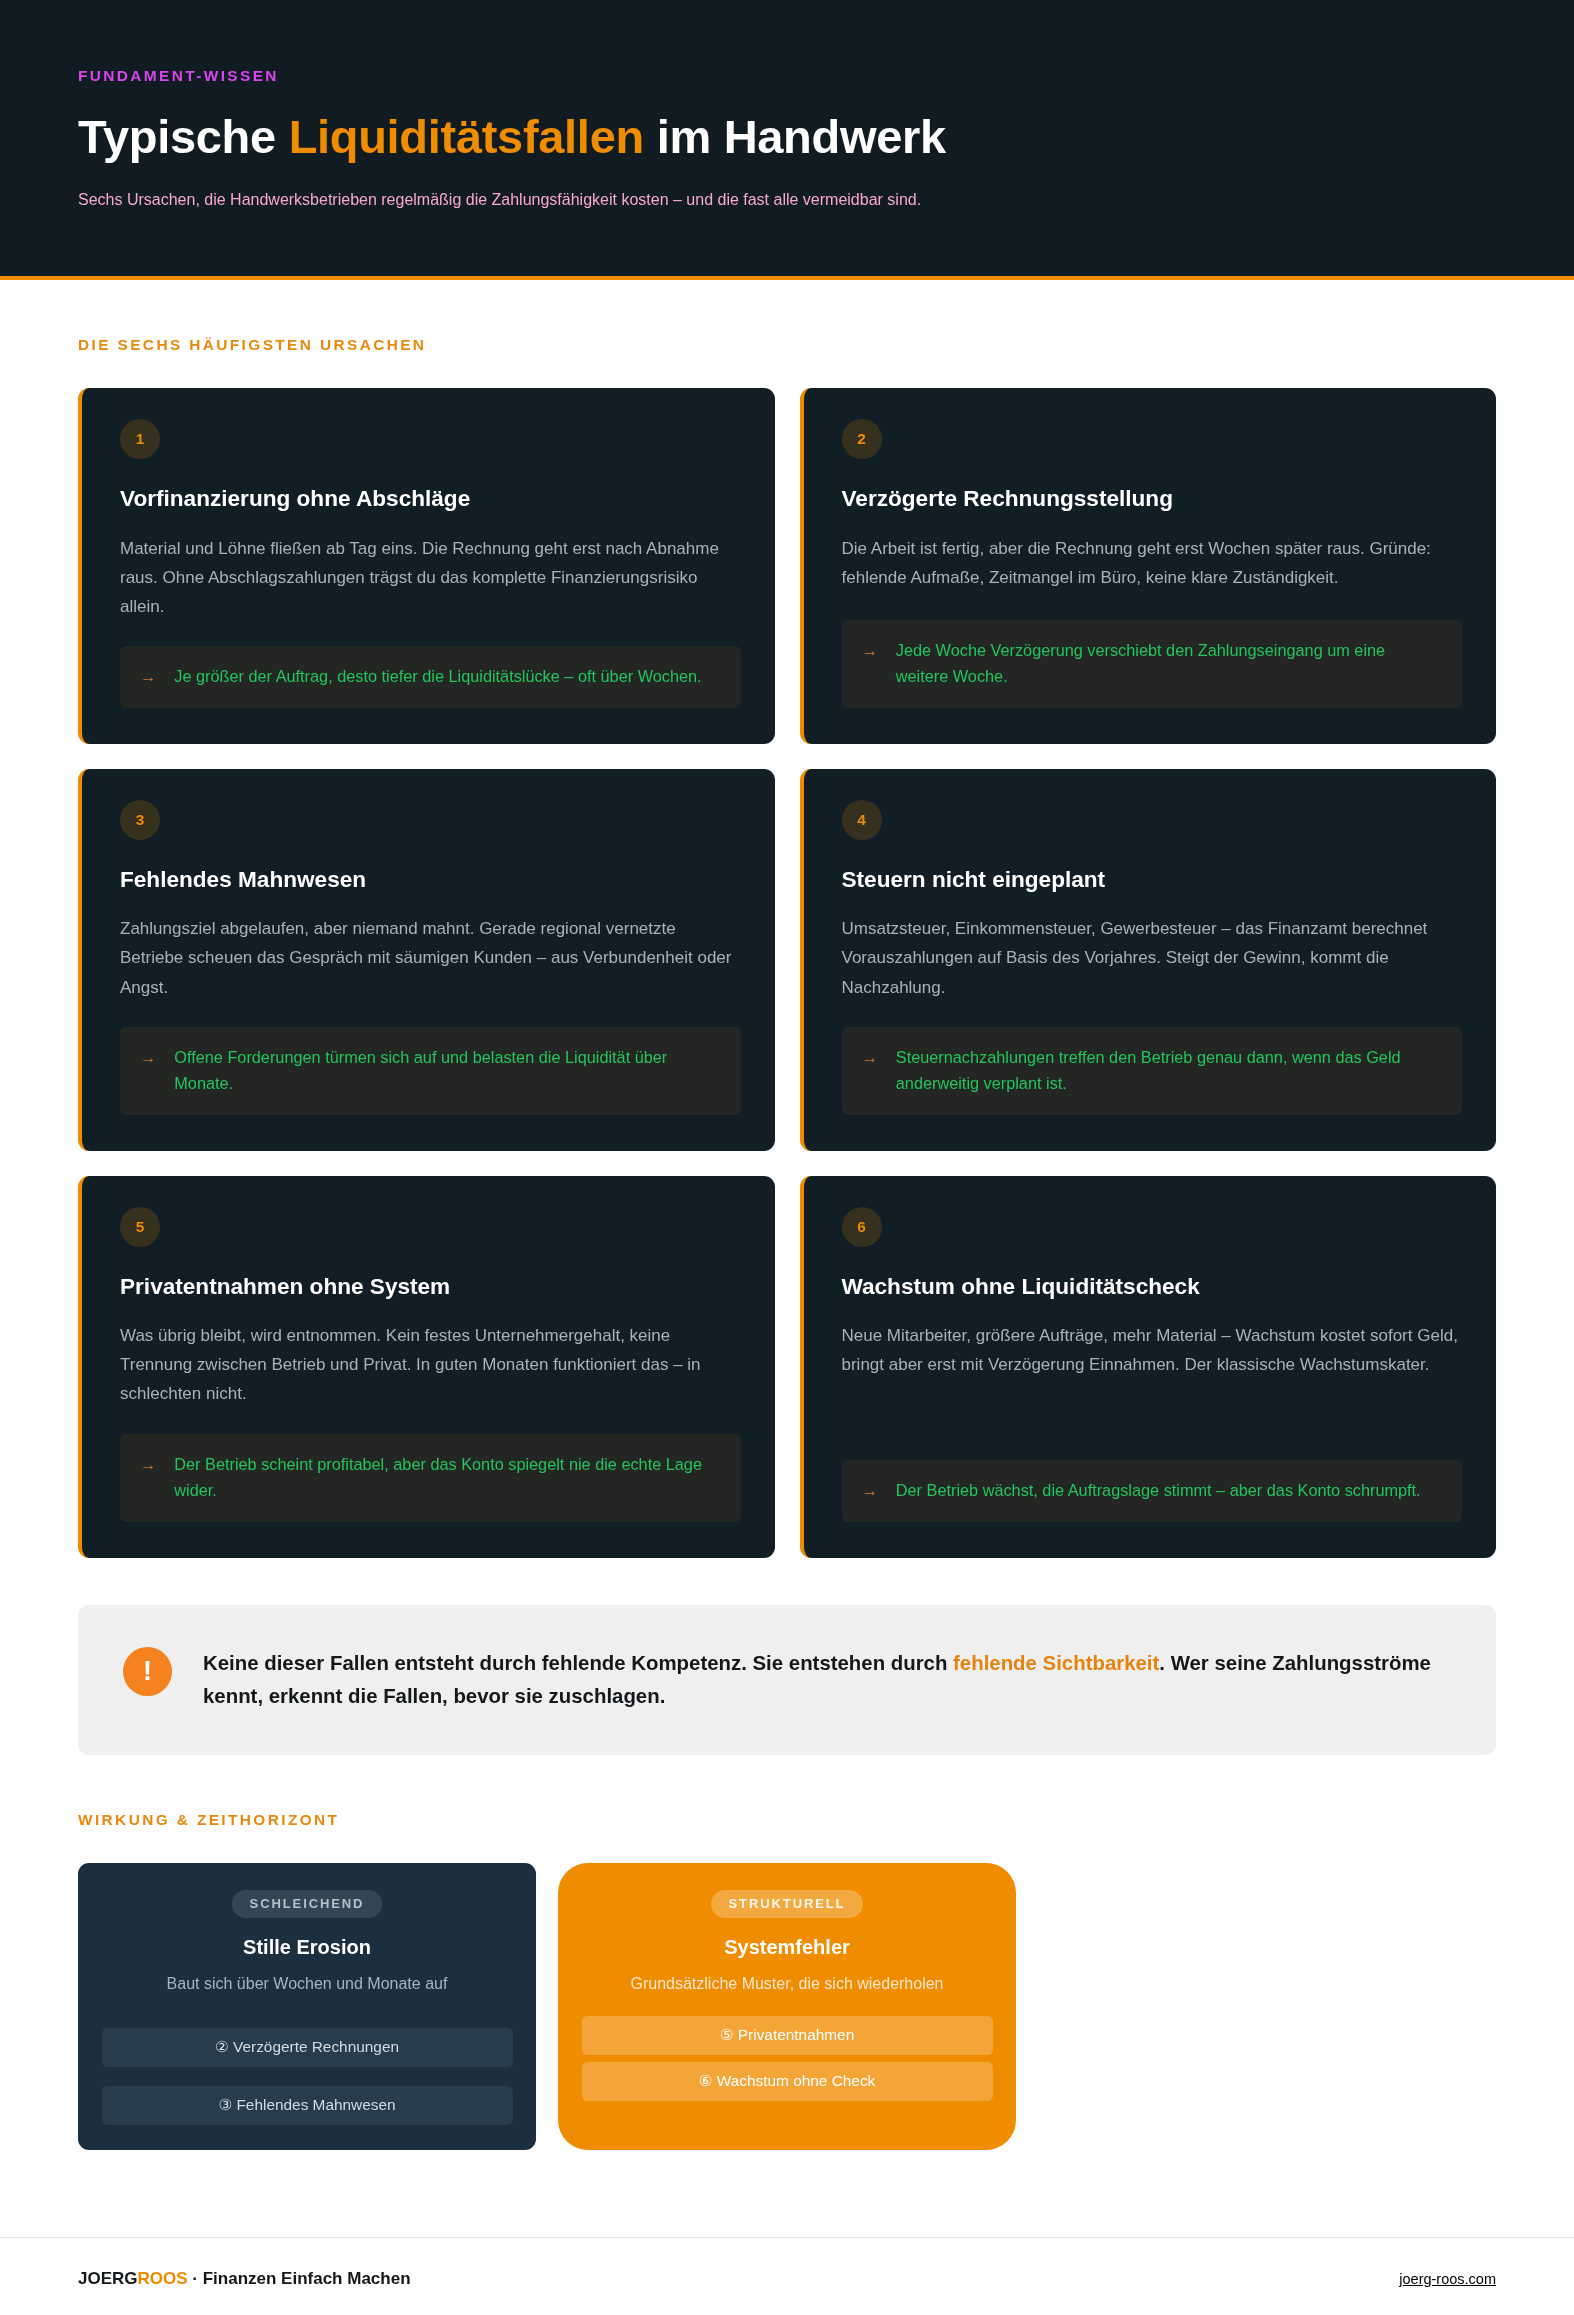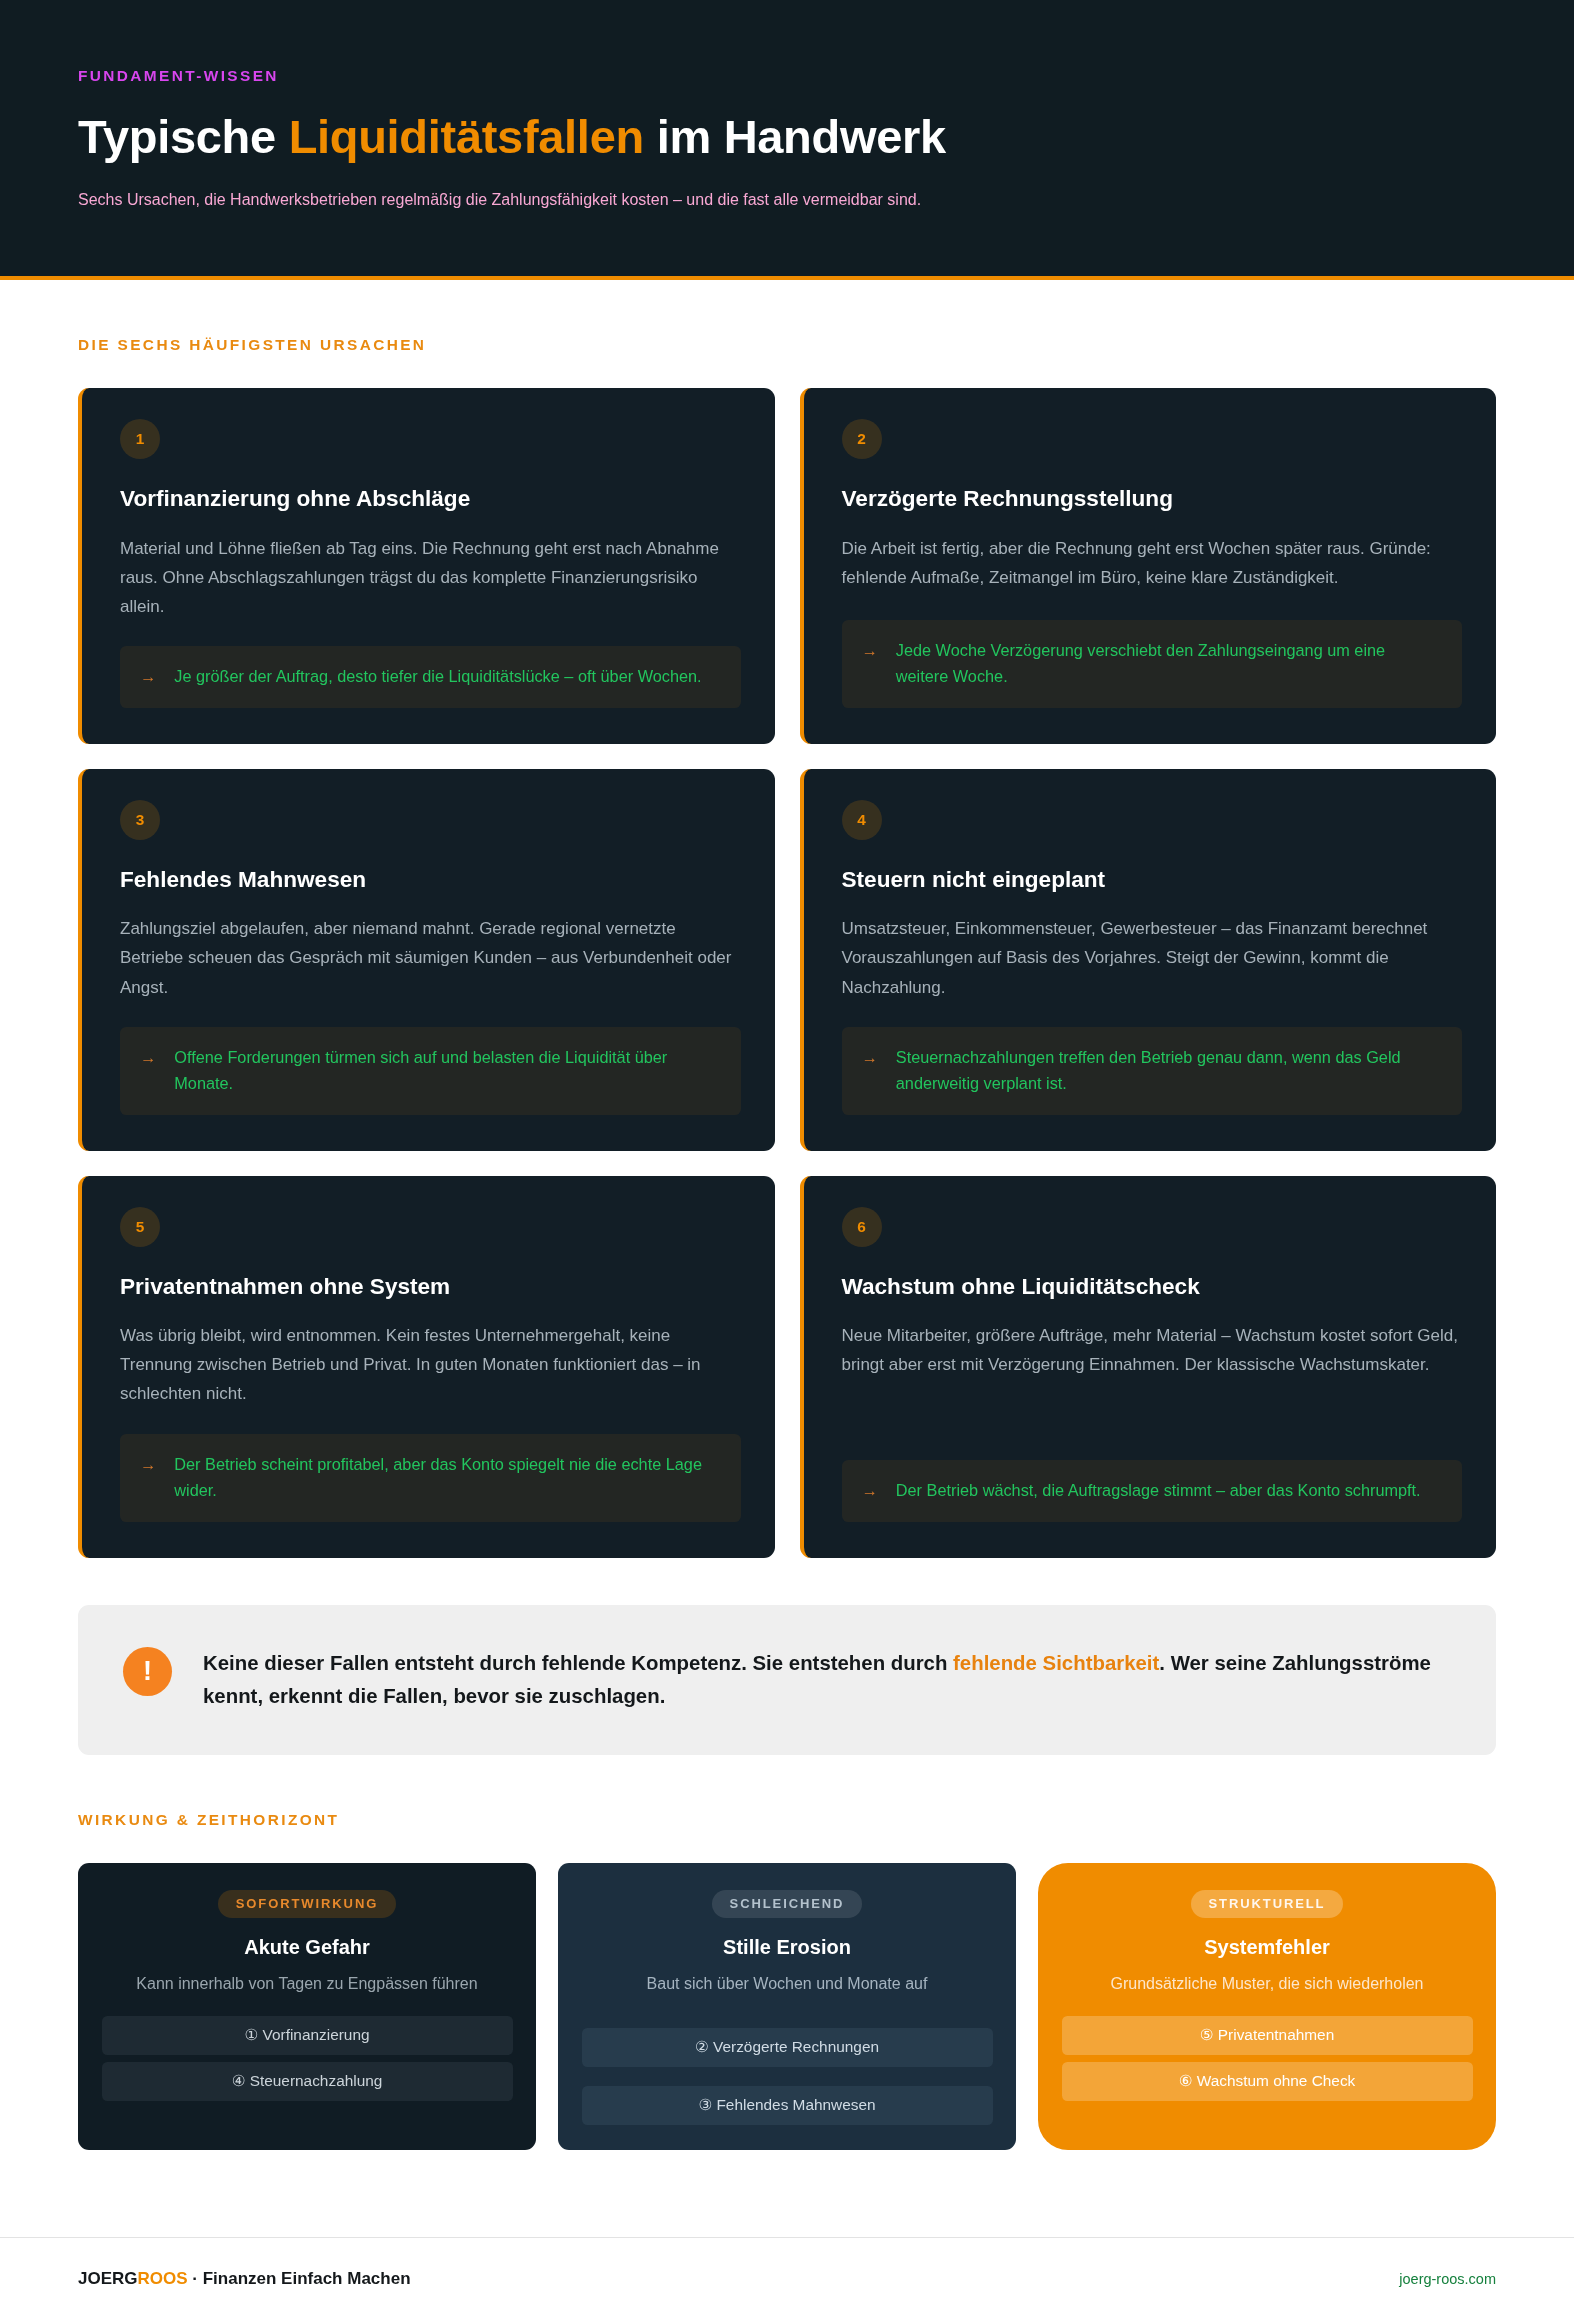--- a/index.html
+++ b/index.html
@@ -200,21 +200,21 @@
   .footer {
     border-top: 0.9px solid #e3e3e3;
     padding: 31px 78px 36px 78px;
     display: flex;
     align-items: center;
     justify-content: space-between;
     background: #ffffff;
   }
   .footer-brand { font-size: 17px; font-weight: 700; color: #14181b; }
   .footer-brand .o { color: #f08c00; }
-  .footer-url { font-size: 14.5px; color: #15803d; }
+  .footer-url { font-size: 14.5px; color: #000000; text-decoration: underline; }
 </style>
 </head>
 <body>
 
 <div class="page">
 
   <header class="hero">
     <div class="hero-eyebrow">FUNDAMENT-WISSEN</div>
     <h1 class="hero-title"><span>Typische </span><span class="hl">Liquiditätsfallen</span><span> im Handwerk</span></h1>
     <p class="hero-sub">Sechs Ursachen, die Handwerksbetrieben regelmäßig die Zahlungsfähigkeit kosten – und die fast alle vermeidbar sind.</p>
@@ -290,29 +290,20 @@
 
     <section class="callout">
       <div class="callout-icon">!</div>
       <p class="callout-text"><span>Keine dieser Fallen entsteht durch fehlende Kompetenz. Sie entstehen durch </span><span class="hl">fehlende Sichtbarkeit</span><span>. Wer seine Zahlungsströme kennt, erkennt die Fallen, bevor sie zuschlagen.</span></p>
     </section>
 
     <div class="section-label">WIRKUNG &amp; ZEITHORIZONT</div>
 
     <section class="timeline-grid">
 
-      <article class="tl-card acute">
-        <span class="tl-pill">SOFORTWIRKUNG</span>
-        <h3 class="tl-title">Akute Gefahr</h3>
-        <p class="tl-desc">Kann innerhalb von Tagen zu Engpässen führen</p>
-        <div class="tl-items">
-          <div class="tl-item">① Vorfinanzierung</div>
-          <div class="tl-item">④ Steuernachzahlung</div>
-        </div>
-      </article>
 
       <article class="tl-card slow">
         <span class="tl-pill">SCHLEICHEND</span>
         <h3 class="tl-title">Stille Erosion</h3>
         <p class="tl-desc">Baut sich über Wochen und Monate auf</p>
         <div class="tl-items">
           <div class="tl-item">② Verzögerte Rechnungen</div>
           <div class="tl-item">③ Fehlendes Mahnwesen</div>
         </div>
       </article>

